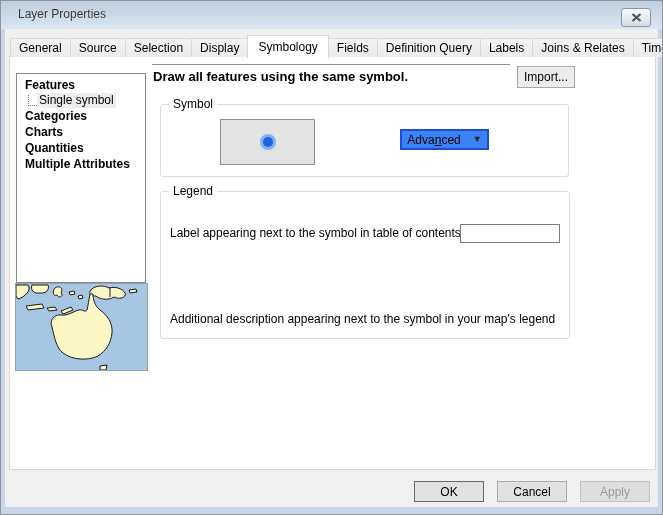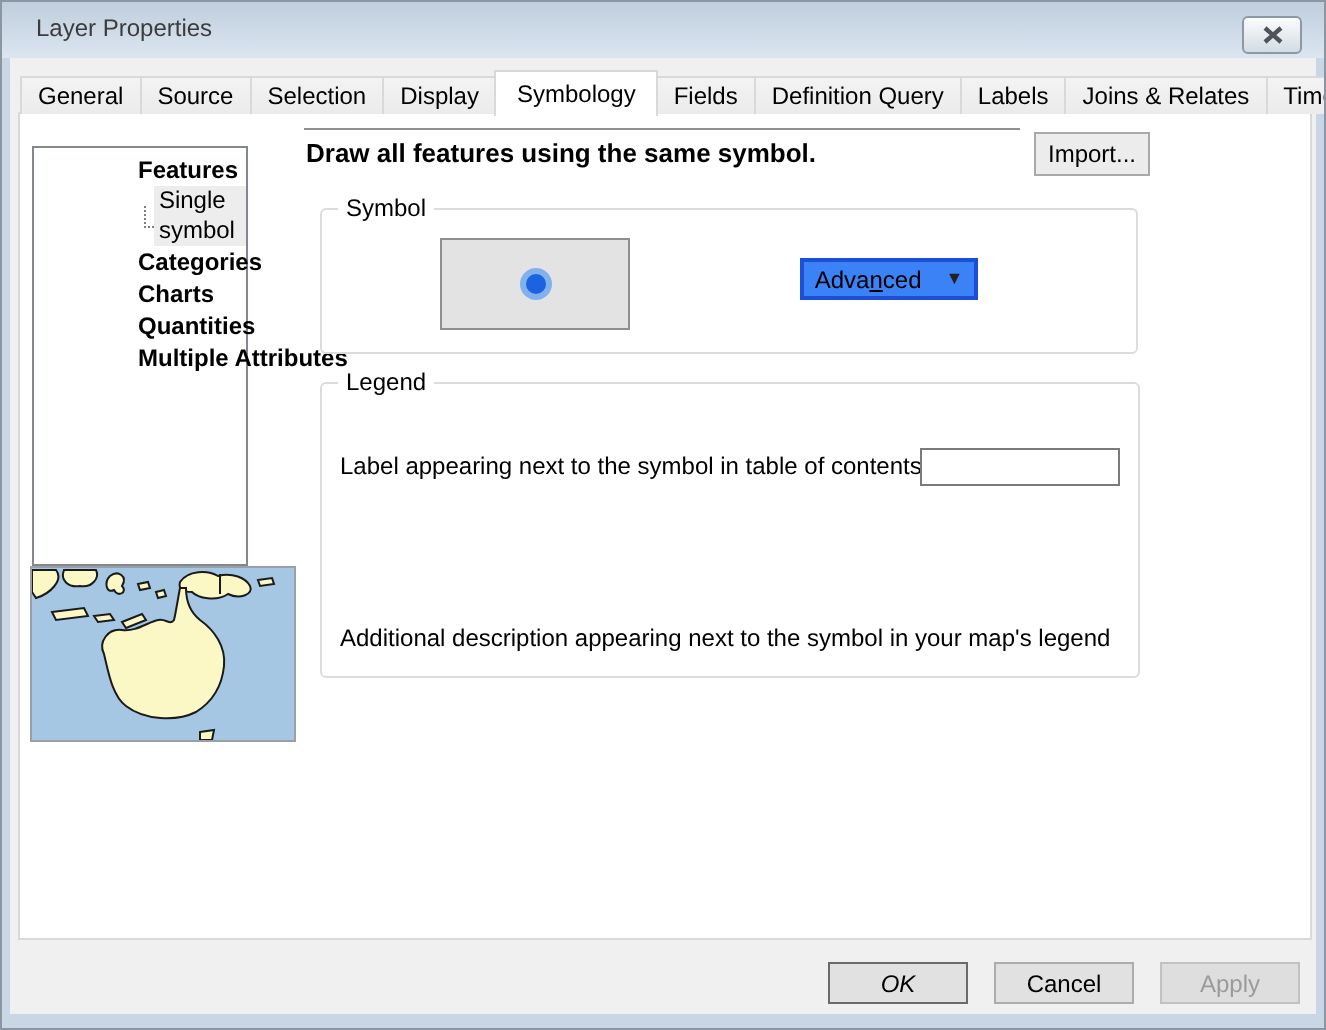--- a/index.html
+++ b/index.html
@@ -25,22 +25,22 @@
   
   .tabstrip{position:absolute;left:9px;top:33px;height:23px;display:flex;align-items:flex-end;z-index:4;}
   .tab{height:19px;line-height:18px;padding:0 8px;background:linear-gradient(#f3f3f3,#ebebeb);
     border:1px solid #d9d9d9;border-bottom:none;margin-right:-1px;white-space:nowrap;}
   .tab.active{height:23px;line-height:22px;background:#fff;padding:0 10px;
     position:relative;z-index:6;margin-bottom:-1px;}
   
   .page{position:absolute;left:8px;top:55px;width:647px;height:414px;
     background:#fff;border:1px solid #d9d9d9;z-index:3;}
   .show-label{position:absolute;left:7px;top:20px;}
-  .tree{position:absolute;left:6px;top:16px;width:108px;height:210px;
-    background:#fff;border:1px solid #828790;padding-top:3px;padding-left:44px;}
+  .tree{position:absolute;left:6px;top:16px;width:130px;height:210px;
+    background:#fff;border:1px solid #828790;padding-top:3px;}
   .tree-item{font-weight:bold;line-height:16px;padding-left:8px;white-space:nowrap;}
   .tree-child{font-weight:normal;line-height:16px;padding-left:0;display:flex;align-items:center;}
   .connector{display:inline-block;width:9px;height:11px;margin-left:11px;
     border-left:1px dotted #7f7f7f;border-bottom:1px dotted #7f7f7f;}
   .tree-child .lbl{background:#ededed;padding:0 2px;line-height:15px;}
   
   .map-box{position:absolute;left:5px;top:226px;width:133px;height:88px;
     border:1px solid #9aa0a6;background:#a5c7e4;}
   .map-box svg{display:block;}
   .map-box path,.map-box polygon{stroke:#1a1a1a;stroke-width:1;}
@@ -60,21 +60,21 @@
   .advanced-btn .mn{text-decoration:underline;}
   .advanced-btn .arrow{margin-left:12px;font-size:9px;line-height:9px;color:#222;}
   .legend-label{position:absolute;left:160px;top:169px;}
   .legend-input{position:absolute;left:450px;top:167px;width:100px;height:19px;
     border:1px solid #7b7b7b;background:#fff;padding:0 3px;font:12px "Liberation Sans",sans-serif;}
   .btn-desc{left:165px;top:222px;width:85px;height:21px;}
   .legend-extra{position:absolute;left:160px;top:255px;}
   
   .footer-btn{position:absolute;top:480px;width:70px;height:21px;background:#e1e1e1;
     border:1px solid #acacac;font-size:12px;display:flex;align-items:center;justify-content:center;}
-  .ok{left:413px;border-color:#6a6a6a;font-style:italic;}
+  .ok{left:413px;border-color:#6a6a6a;}
   .cancel{left:496px;}
   .apply{left:579px;background:#dedede;border-color:#c1c1c1;color:#9b9b9b;}
 </style>
 </head>
 <body>
 
 <div class="dialog">
   <div class="titlebar">
     <span class="title-text">Layer Properties</span>
     <div class="close-btn">

